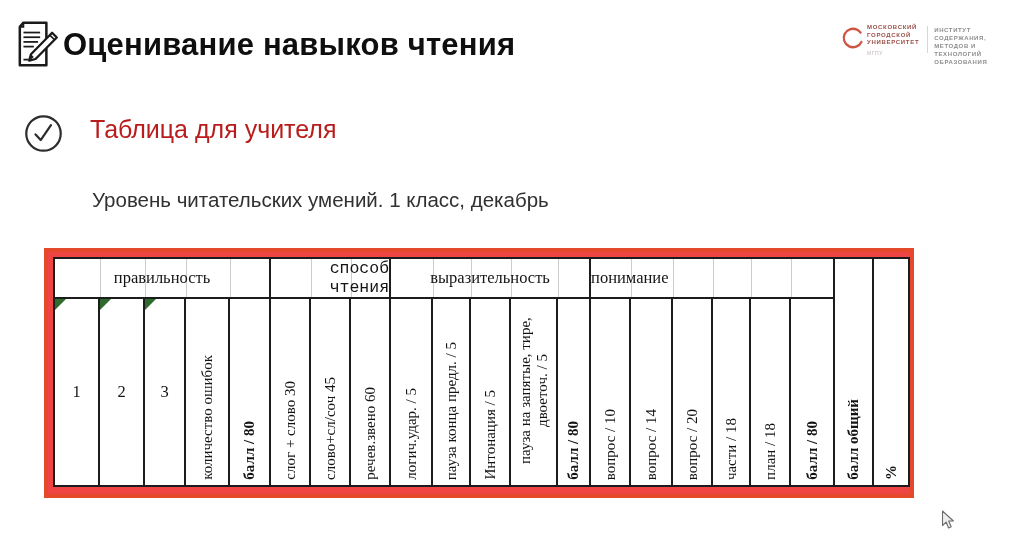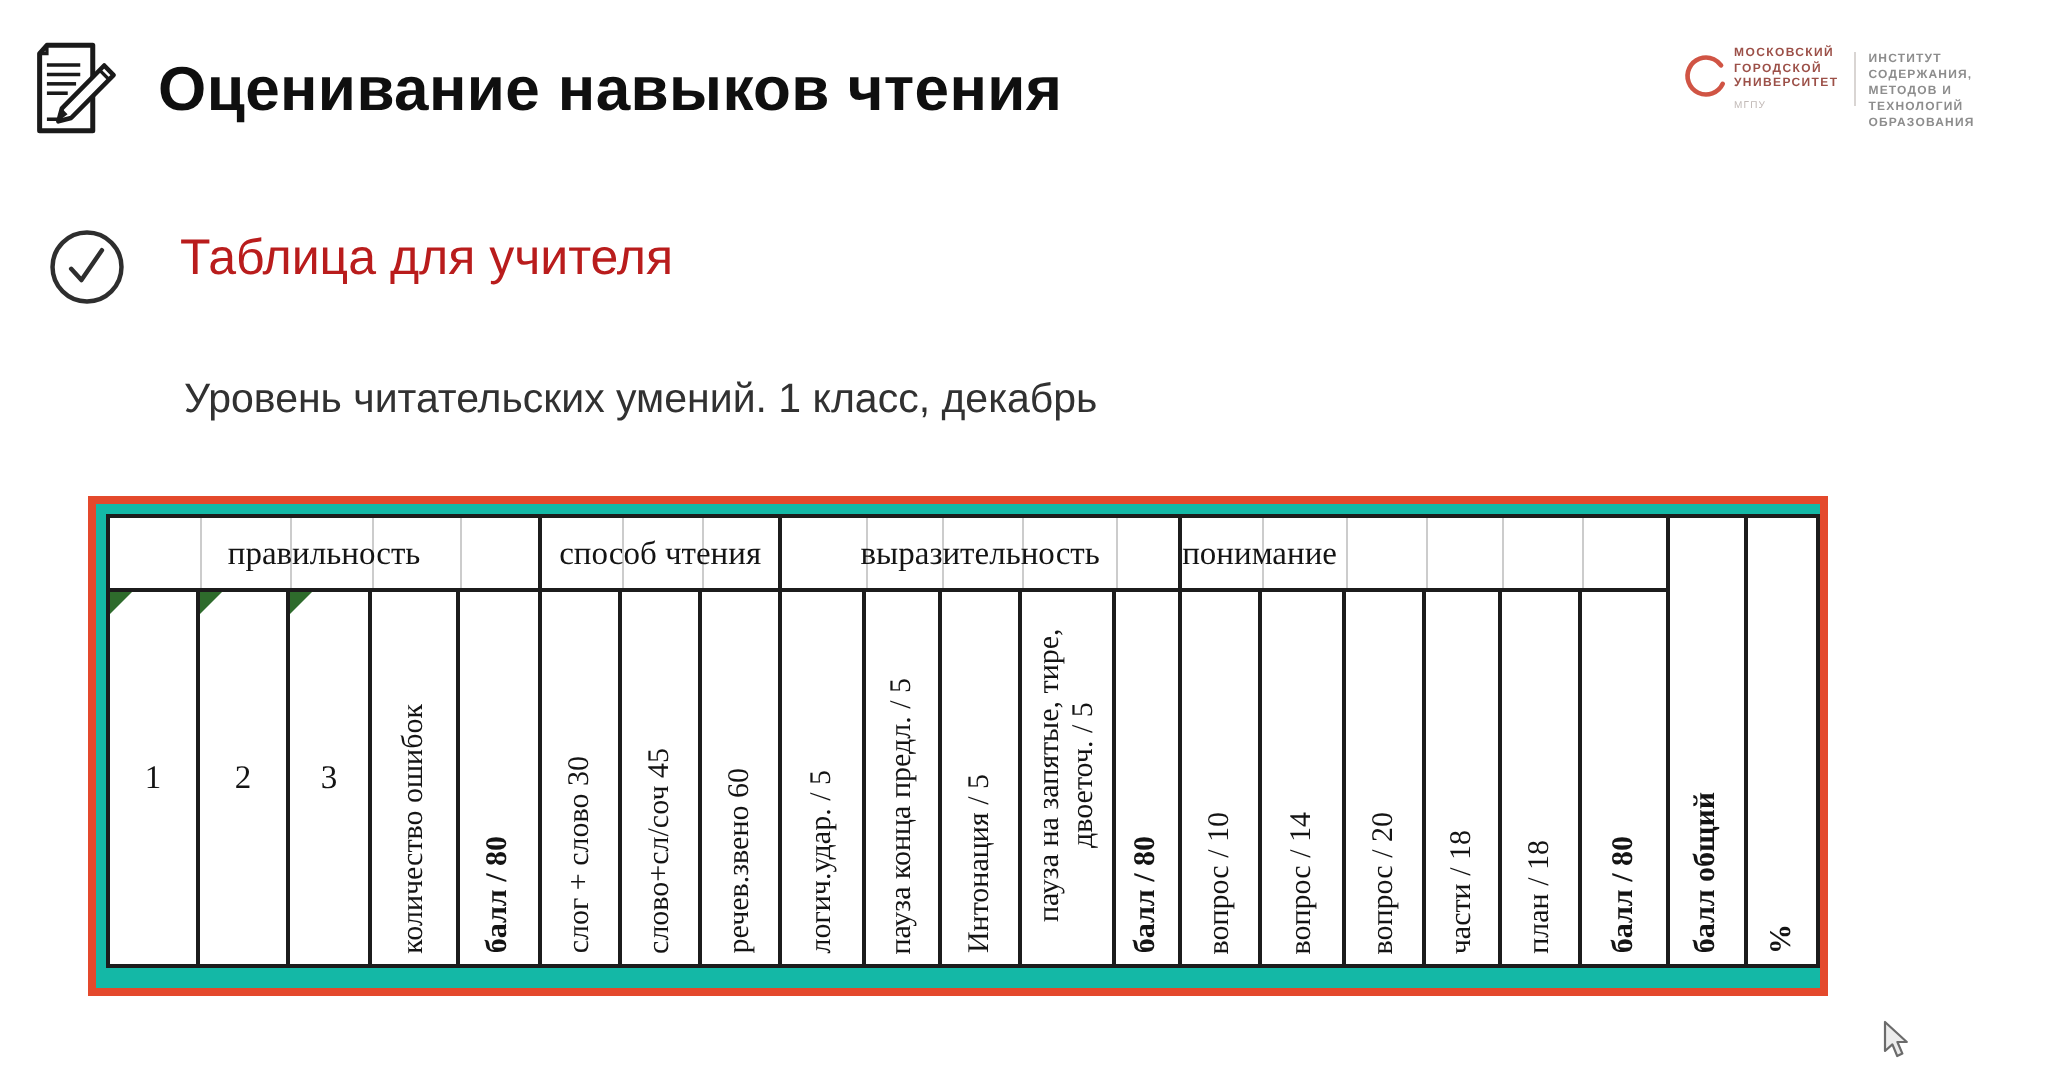--- a/index.html
+++ b/index.html
@@ -5,59 +5,59 @@
   * { margin:0; padding:0; box-sizing:border-box; }
   html,body { width:1024px; height:533px; }
   body {
     position:relative; overflow:hidden; background:#ffffff;
     font-family:"Liberation Sans", sans-serif;
   }
 
   
   .doc-icon { position:absolute; left:12px; top:19px; width:50px; height:50px; }
   .page-title {
-    position:absolute; left:79px; top:27px;
+    position:absolute; left:63px; top:27px;
     font-size:31px; font-weight:bold; color:#0f0f0f; letter-spacing:0.2px;
   }
 
   
   .logo { position:absolute; left:841px; top:24px; display:flex; align-items:flex-start; }
   .logo-arc { width:24px; height:24px; margin-top:2px; }
   .logo-uni-block { margin-left:2px; }
   .logo-uni { font-size:6px; font-weight:bold; color:#9c5048; letter-spacing:0.7px; line-height:1.25; }
   .logo-abbr { font-size:5px; color:#c0b8b5; letter-spacing:0.6px; margin-top:3px; }
   .logo-div { width:1px; height:27px; background:#d9d5d3; margin:2px 6px 0 8px; }
   .logo-inst { font-size:6px; font-weight:bold; color:#8d8d8d; letter-spacing:0.6px; line-height:1.35; margin-top:2px; }
 
   
   .check-icon { position:absolute; left:23px; top:113px; width:41px; height:41px; }
   .section-heading { position:absolute; left:90px; top:115px; font-size:25px; color:#b91c1c; }
   .subtitle { position:absolute; left:92px; top:188px; font-size:20.5px; color:#313131; }
 
   
   .highlight-box {
     position:absolute; left:44px; top:248px; width:870px; height:250px;
-    border:4px solid #e4492c; background:#14b8a6; padding:5px 0 0 5px;
+    border:4px solid #e4492c; background:#ef4444; padding:5px 0 0 5px;
   }
   table.skills {
     width:853px; border-collapse:collapse; table-layout:fixed;
     font-family:"Liberation Serif","DejaVu Serif",serif; color:#141414; background:#fff;
   }
   .skills th, .skills td { border:2px solid #1c1c1c; padding:0; }
   .group-row th { height:37px; font-weight:normal; font-size:16.5px; vertical-align:middle; }
   .label-row { height:188px; }
 
   
   .gline { background-repeat:no-repeat; background-size:1px 100%; }
   .g1 { text-align:center;
         background-image:linear-gradient(#cccccc,#cccccc),linear-gradient(#cccccc,#cccccc),linear-gradient(#cccccc,#cccccc),linear-gradient(#cccccc,#cccccc);
         background-position:45px 0,90px 0,131px 0,175px 0; }
-  .g2 { text-align:center; padding-left:6px;
+  .g2 { text-align:right; padding-left:6px;
         background-image:linear-gradient(#cccccc,#cccccc),linear-gradient(#cccccc,#cccccc);
-        background-position:40px 0,80px 0; }
+        background-position:40px 0,80px 0;font-family:Liberation Mono, monospace; }
   .g3 { text-align:center; padding-left:7px;
         background-image:linear-gradient(#cccccc,#cccccc),linear-gradient(#cccccc,#cccccc),linear-gradient(#cccccc,#cccccc),linear-gradient(#cccccc,#cccccc);
         background-position:42px 0,80px 0,120px 0,167px 0; }
   .g4 { text-align:left; padding-left:26px;
         background-image:linear-gradient(#cccccc,#cccccc),linear-gradient(#cccccc,#cccccc),linear-gradient(#cccccc,#cccccc),linear-gradient(#cccccc,#cccccc),linear-gradient(#cccccc,#cccccc);
         background-position:40px 0,82px 0,122px 0,160px 0,200px 0; }
 
   .skills td.num { text-align:center; vertical-align:middle; font-size:16.5px; position:relative; }
   .flag::after {
     content:""; position:absolute; left:0; top:0; width:11px; height:11px;

